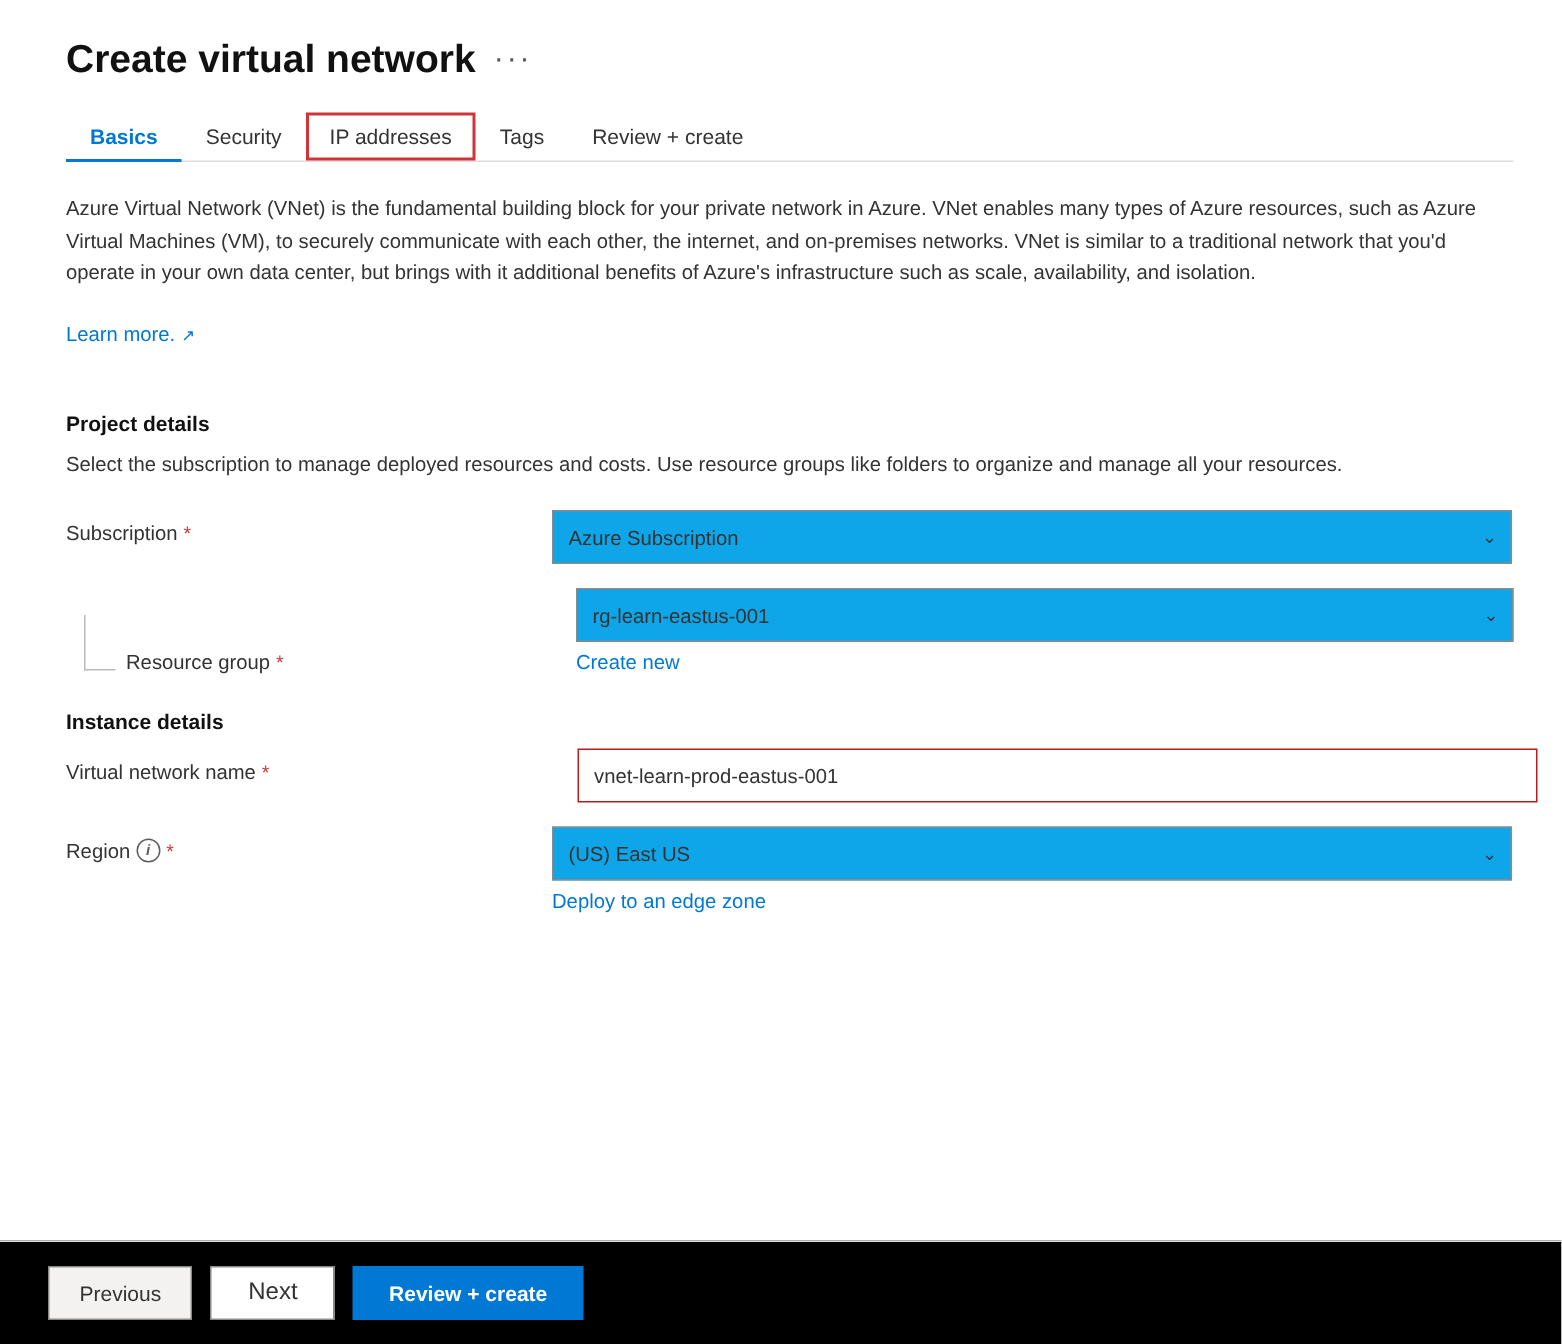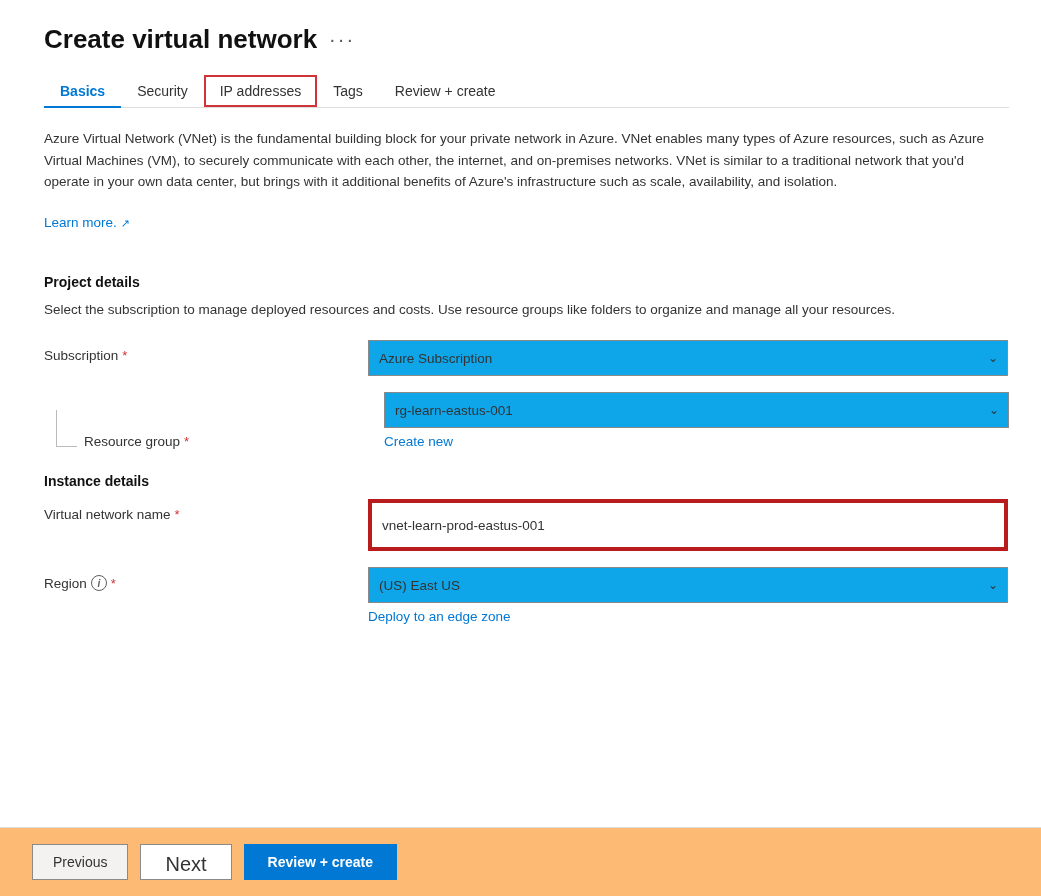--- a/index.html
+++ b/index.html
@@ -151,25 +151,26 @@
       position: absolute;
       right: 10px;
       top: 50%;
       transform: translateY(-50%);
       font-size: 12px;
       color: #333;
       pointer-events: none;
     }
     .input-box {
       width: 100%;
-      height: 52px;
-      border: 4px solid #b91c1c;
+      height: 36px;
+      border: 1px solid #b91c1c;
       padding: 0 10px;
       font-size: 13.5px;
       color: #333;
+      margin-left: 17px;
     }
     .create-new-link {
       color: #0078d4;
       text-decoration: none;
       font-size: 13.5px;
       display: inline-block;
       margin-top: 6px;
     }
     .deploy-link {
       color: #0078d4;
@@ -221,35 +222,35 @@
     .section-gap {
       margin-bottom: 24px;
     }
     
     .bottom-bar {
       border-top: 1px solid #ddd;
       padding: 16px 32px;
       display: flex;
       align-items: center;
       gap: 12px;
-      background: #fdba74;
+      background: #000000;
       flex-shrink: 0;
     }
     .btn-previous {
       padding: 8px 20px;
       font-size: 14px;
       border: 1px solid #8a8a8a;
       background: #f3f2f1;
       color: #333;
       cursor: pointer;
       height: 36px;
     }
     .btn-next {
       padding: 8px 24px;
-      font-size: 20px;
+      font-size: 16px;
       border: 1px solid #8a8a8a;
       background: #fff;
       color: #333;
       cursor: pointer;
       height: 36px;
     }
     .btn-review-create {
       padding: 8px 24px;
       font-size: 14px;
       border: none;

